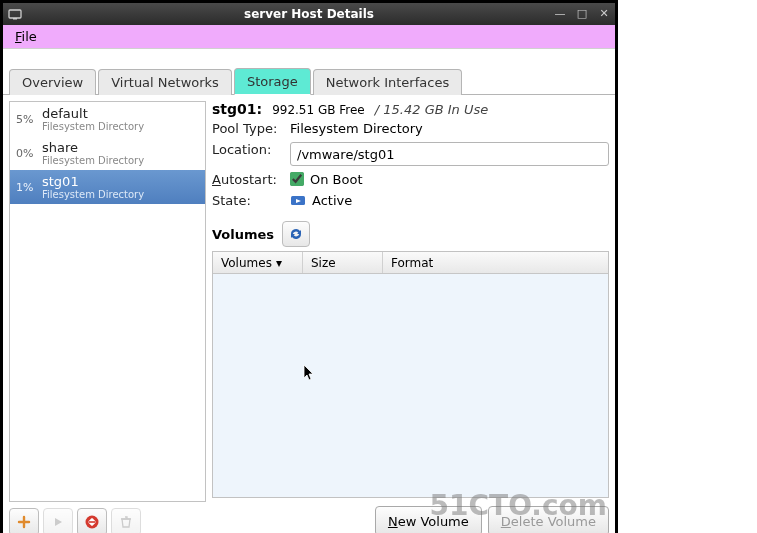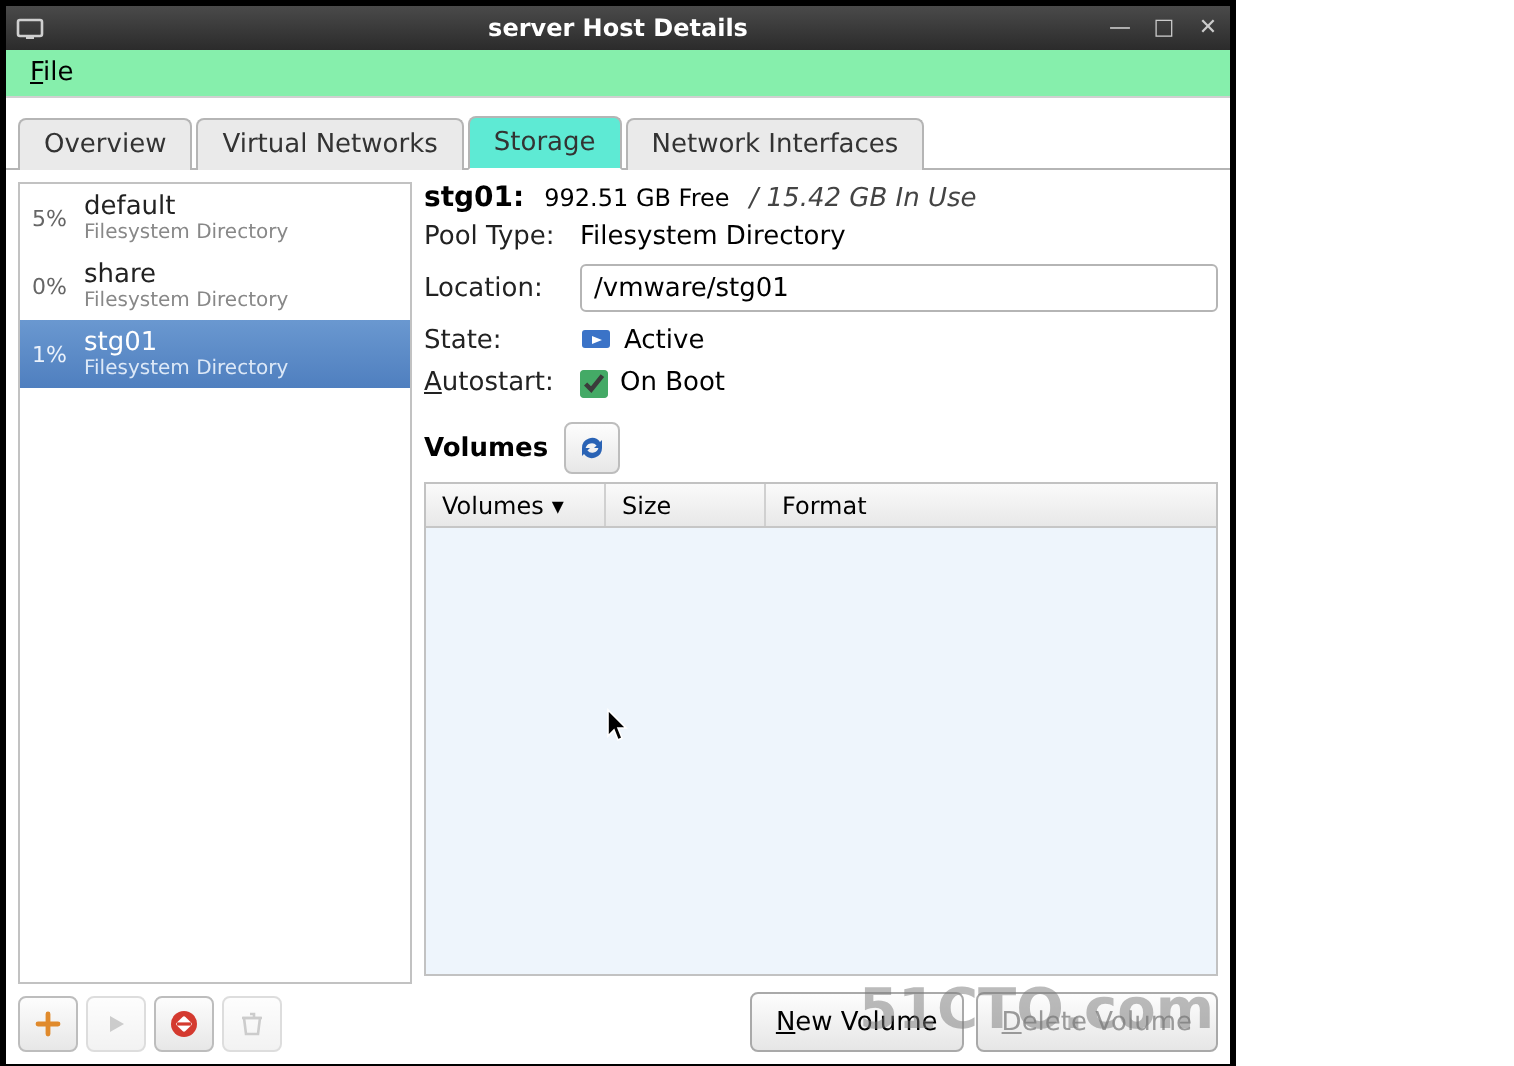--- a/index.html
+++ b/index.html
@@ -9,26 +9,26 @@
 .outer-frame { border: 3px solid #000; width: 618px; height: 533px; position: relative; }
 
 
 .titlebar { height: 22px; background: linear-gradient(#4a4a4a,#2b2b2b); display: flex; align-items: center; color: #fff; font-size: 12px; position: relative; }
 .titlebar .title-icon { width: 16px; height: 16px; margin-left: 4px; display:flex; align-items:center; justify-content:center; }
 .titlebar .title-text { position:absolute; left:0; right:0; text-align:center; font-weight: bold; }
 .titlebar .win-controls { position:absolute; right:4px; display:flex; gap:8px; align-items:center; }
 .win-btn { width:14px; height:14px; color:#ccc; font-size:11px; text-align:center; line-height:14px; cursor:pointer; }
 
 
-.menubar { height: 24px; background:#86efac; border-bottom:1px solid #d0d0d0; display:flex; align-items:center; padding-left:6px; font-size:13px; }
+.menubar { height: 24px; background:#f0abfc; border-bottom:1px solid #d0d0d0; display:flex; align-items:center; padding-left:6px; font-size:13px; }
 .menu-item { padding:2px 6px; cursor:pointer; }
 .menu-item .mn { text-decoration: underline; }
 
 
-.tabs { height: 28px; display:flex; align-items:flex-end; padding-left:6px; margin-top:8px; border-bottom:1px solid #b5b5b5; position:relative; }
+.tabs { height: 28px; display:flex; align-items:flex-end; padding-left:6px; margin-top:18px; border-bottom:1px solid #b5b5b5; position:relative; }
 .tab { padding:5px 12px 5px 12px; font-size:13px; border:1px solid #b5b5b5; border-bottom:none; background:#eaeaea; border-radius:4px 4px 0 0; margin-right:2px; cursor:pointer; color:#333; position:relative; top:1px;}
 .tab.active { background:#5eead4; z-index:2; font-weight:normal; top:1px; border-bottom:1px solid #fff;}
 
 .content { display:flex; height: calc(100% - 22px - 24px - 34px); padding:6px; gap:6px; background:#fff; }
 
 
 .pool-panel { width:197px; display:flex; flex-direction:column; }
 .pool-list { flex:1; border:1px solid #c2c2c2; background:#fff; overflow:auto; }
 .pool-row { display:flex; align-items:center; padding:4px 6px; border-bottom:0px solid #eee; cursor:pointer; }
 .pool-row .pct { width:26px; font-size:11px; color:#666; }
@@ -39,21 +39,21 @@
 .pool-row.selected .pool-name { color:#fff; }
 .pool-row.selected .pool-sub { color:#dce8f7; }
 .pool-row.selected .pct { color:#eaf1fb; }
 
 .pool-toolbar { display:flex; gap:4px; margin-top:6px; }
 .tbtn { width:30px; height:28px; border:1px solid #bdbdbd; border-radius:4px; background:linear-gradient(#fdfdfd,#e7e7e7); display:flex; align-items:center; justify-content:center; cursor:pointer; }
 .tbtn.disabled { opacity:0.5; cursor:default; }
 
 
 .details { flex:1; display:flex; flex-direction:column; font-size:13px; }
-.detail-row { display:flex; align-items:center; margin-bottom:6px; }
+.detail-row { display:flex; align-items:flex-start; margin-bottom:6px; }
 .detail-row .lbl { width:78px; color:#222; }
 .detail-row .lbl .mn { text-decoration: underline; }
 
 .free-line { display:flex; align-items:baseline; gap:10px; margin-bottom:4px;}
 .free-line .poolname { font-weight:bold; font-size:14px; }
 .free-line .free { font-size:12px; }
 .free-line .inuse { font-style:italic; color:#444; font-size:13px; }
 
 .loc-input { flex:1; height:24px; border:1px solid #b5b5b5; border-radius:3px; padding:2px 6px; font-size:13px; background:#fff; }
 
@@ -176,33 +176,33 @@
       </div>
       <div class="detail-row">
         <span class="lbl">Pool Type:</span>
         <span>Filesystem Directory</span>
       </div>
       <div class="detail-row">
         <span class="lbl">Location:</span>
         <input class="loc-input" value="/vmware/stg01" style="">
       </div>
       <div class="detail-row">
+        <span class="lbl"><span class="mn">A</span>utostart:</span>
+        <input type="checkbox" class="chk" checked="" style="">
+        <span>On Boot</span>
+      </div>
+      <div class="detail-row">
         <span class="lbl">State:</span>
         <span class="state-icon">
           <svg width="16" height="16" viewBox="0 0 16 16">
               <rect x="1" y="3" width="14" height="9" rx="1.5" fill="#3b73c7"></rect>
               <path d="M6 6l5 2-5 2z" fill="#fff"></path>
             </svg>
         </span>
         <span>Active</span>
-      </div>
-      <div class="detail-row">
-        <span class="lbl"><span class="mn">A</span>utostart:</span>
-        <input type="checkbox" class="chk" checked="" style="">
-        <span>On Boot</span>
       </div>
 
       <div class="vol-header">
         <span class="lbl-strong">Volumes</span>
         <div class="refresh-btn">
           <svg width="16" height="16" viewBox="0 0 16 16">
               <path d="M3 8a5 5 0 0 1 9-3l1-1v4h-4l1.3-1.3A3.2 3.2 0 0 0 4.8 8" fill="#2a63b5"></path>
               <path d="M13 8a5 5 0 0 1-9 3l-1 1V8h4l-1.3 1.3A3.2 3.2 0 0 0 11.2 8" fill="#2a63b5"></path>
             </svg>
         </div>

